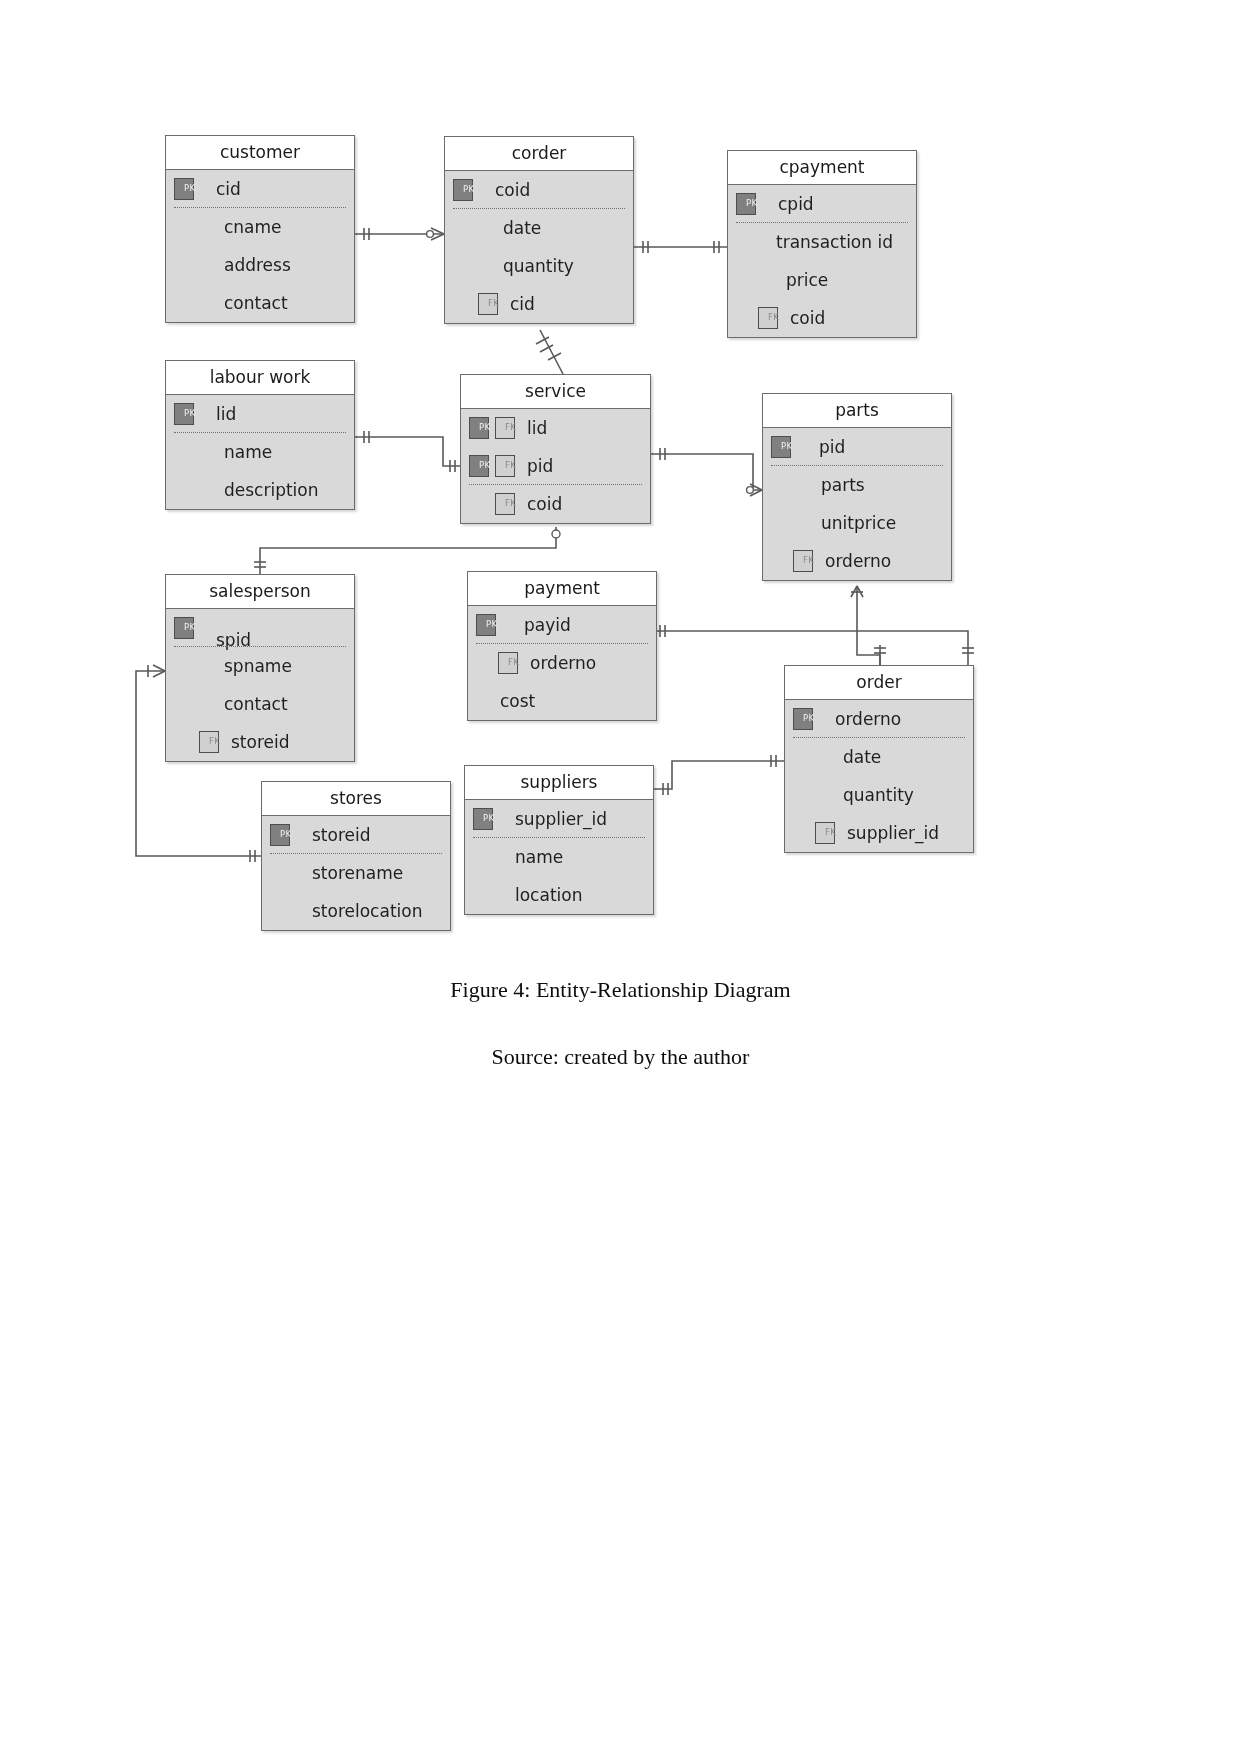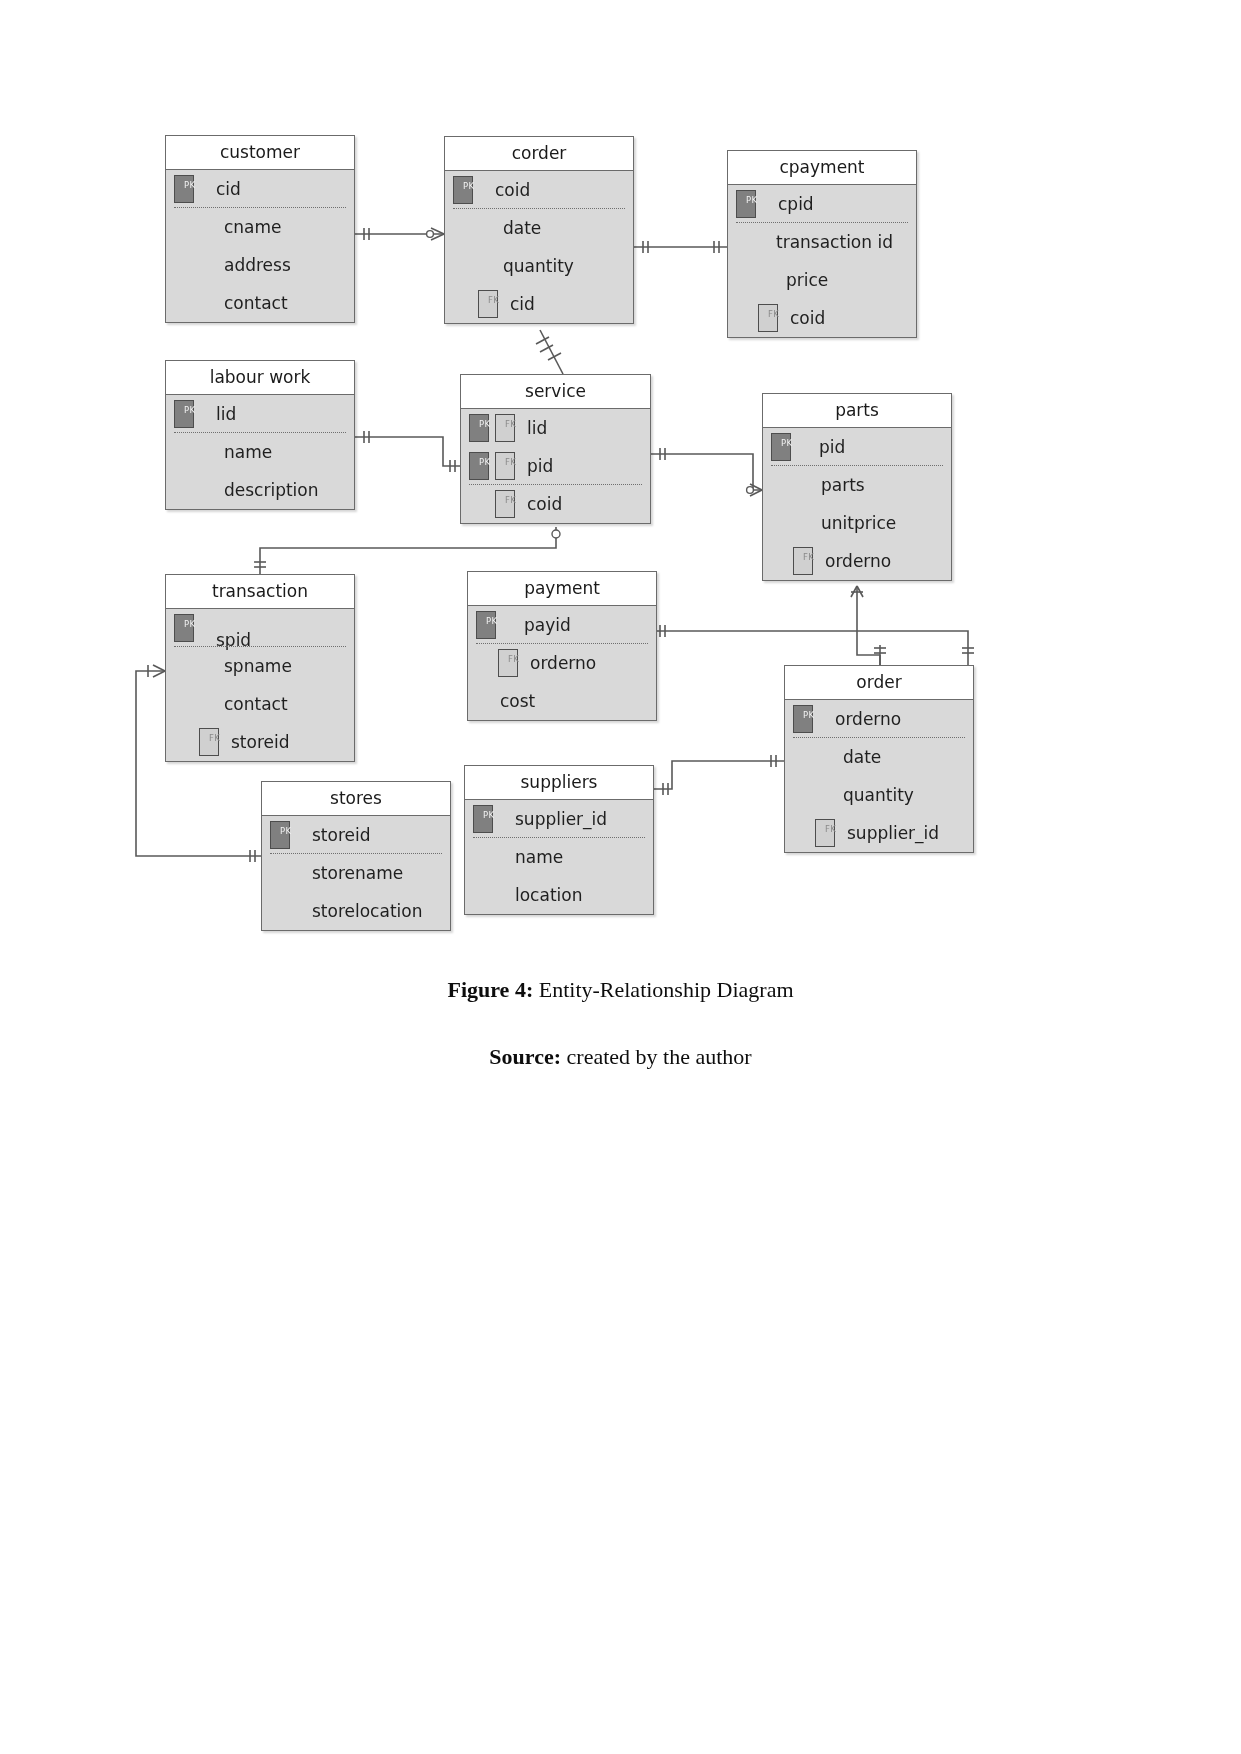--- a/index.html
+++ b/index.html
@@ -106,21 +106,21 @@
     content: "";
     position: absolute;
     left: 8px;
     right: 8px;
     bottom: 0;
     border-bottom: 1px dotted #6f6f6f;
   }
   .badge {
     box-sizing: border-box;
     width: 20px;
-    height: 28px;
+    height: 22px;
     margin-left: 8px;
     font-family: "DejaVu Sans", sans-serif;
     font-size: 8.5px;
     line-height: 18px;
     text-align: center;
     letter-spacing: 0.3px;
     padding-left: 9px;
   }
   .badge.pk {
     background: #808080;
@@ -141,21 +141,21 @@
 
   
   .caption {
     position: absolute;
     width: 1241px;
     text-align: center;
     font-family: "Liberation Serif", serif;
     font-size: 22px;
     color: #0d0d0d;
   }
-  .caption b { font-weight: bold; }
+  .caption b { font-weight: normal; }
   .caption-figure { top: 977px; }
   .caption-source { top: 1044px; }
 </style>
 </head>
 <body>
 
 <div class="page">
 
 
   <div class="diagram">
@@ -343,21 +343,21 @@
           <span class="attr-name" style="margin-left:58px;">unitprice</span>
         </div>
         <div class="attr-row">
           <span class="badge fk" style="margin-left:30px;">FK</span>
           <span class="attr-name" style="margin-left:12px;">orderno</span>
         </div>
       </div>
     </div>
 
     <div class="entity" style="left:165px;top:574px;width:190px;">
-      <div class="entity-title">transaction</div>
+      <div class="entity-title">salesperson</div>
       <div class="entity-body">
         <div class="attr-row sep-below">
           <span class="badge pk">PK</span>
           <span class="attr-name" style="margin-left:22px;margin-top:24px;">spid</span>
         </div>
         <div class="attr-row">
           <span class="attr-name" style="margin-left:58px;">spname</span>
         </div>
         <div class="attr-row">
           <span class="attr-name" style="margin-left:58px;">contact</span>

